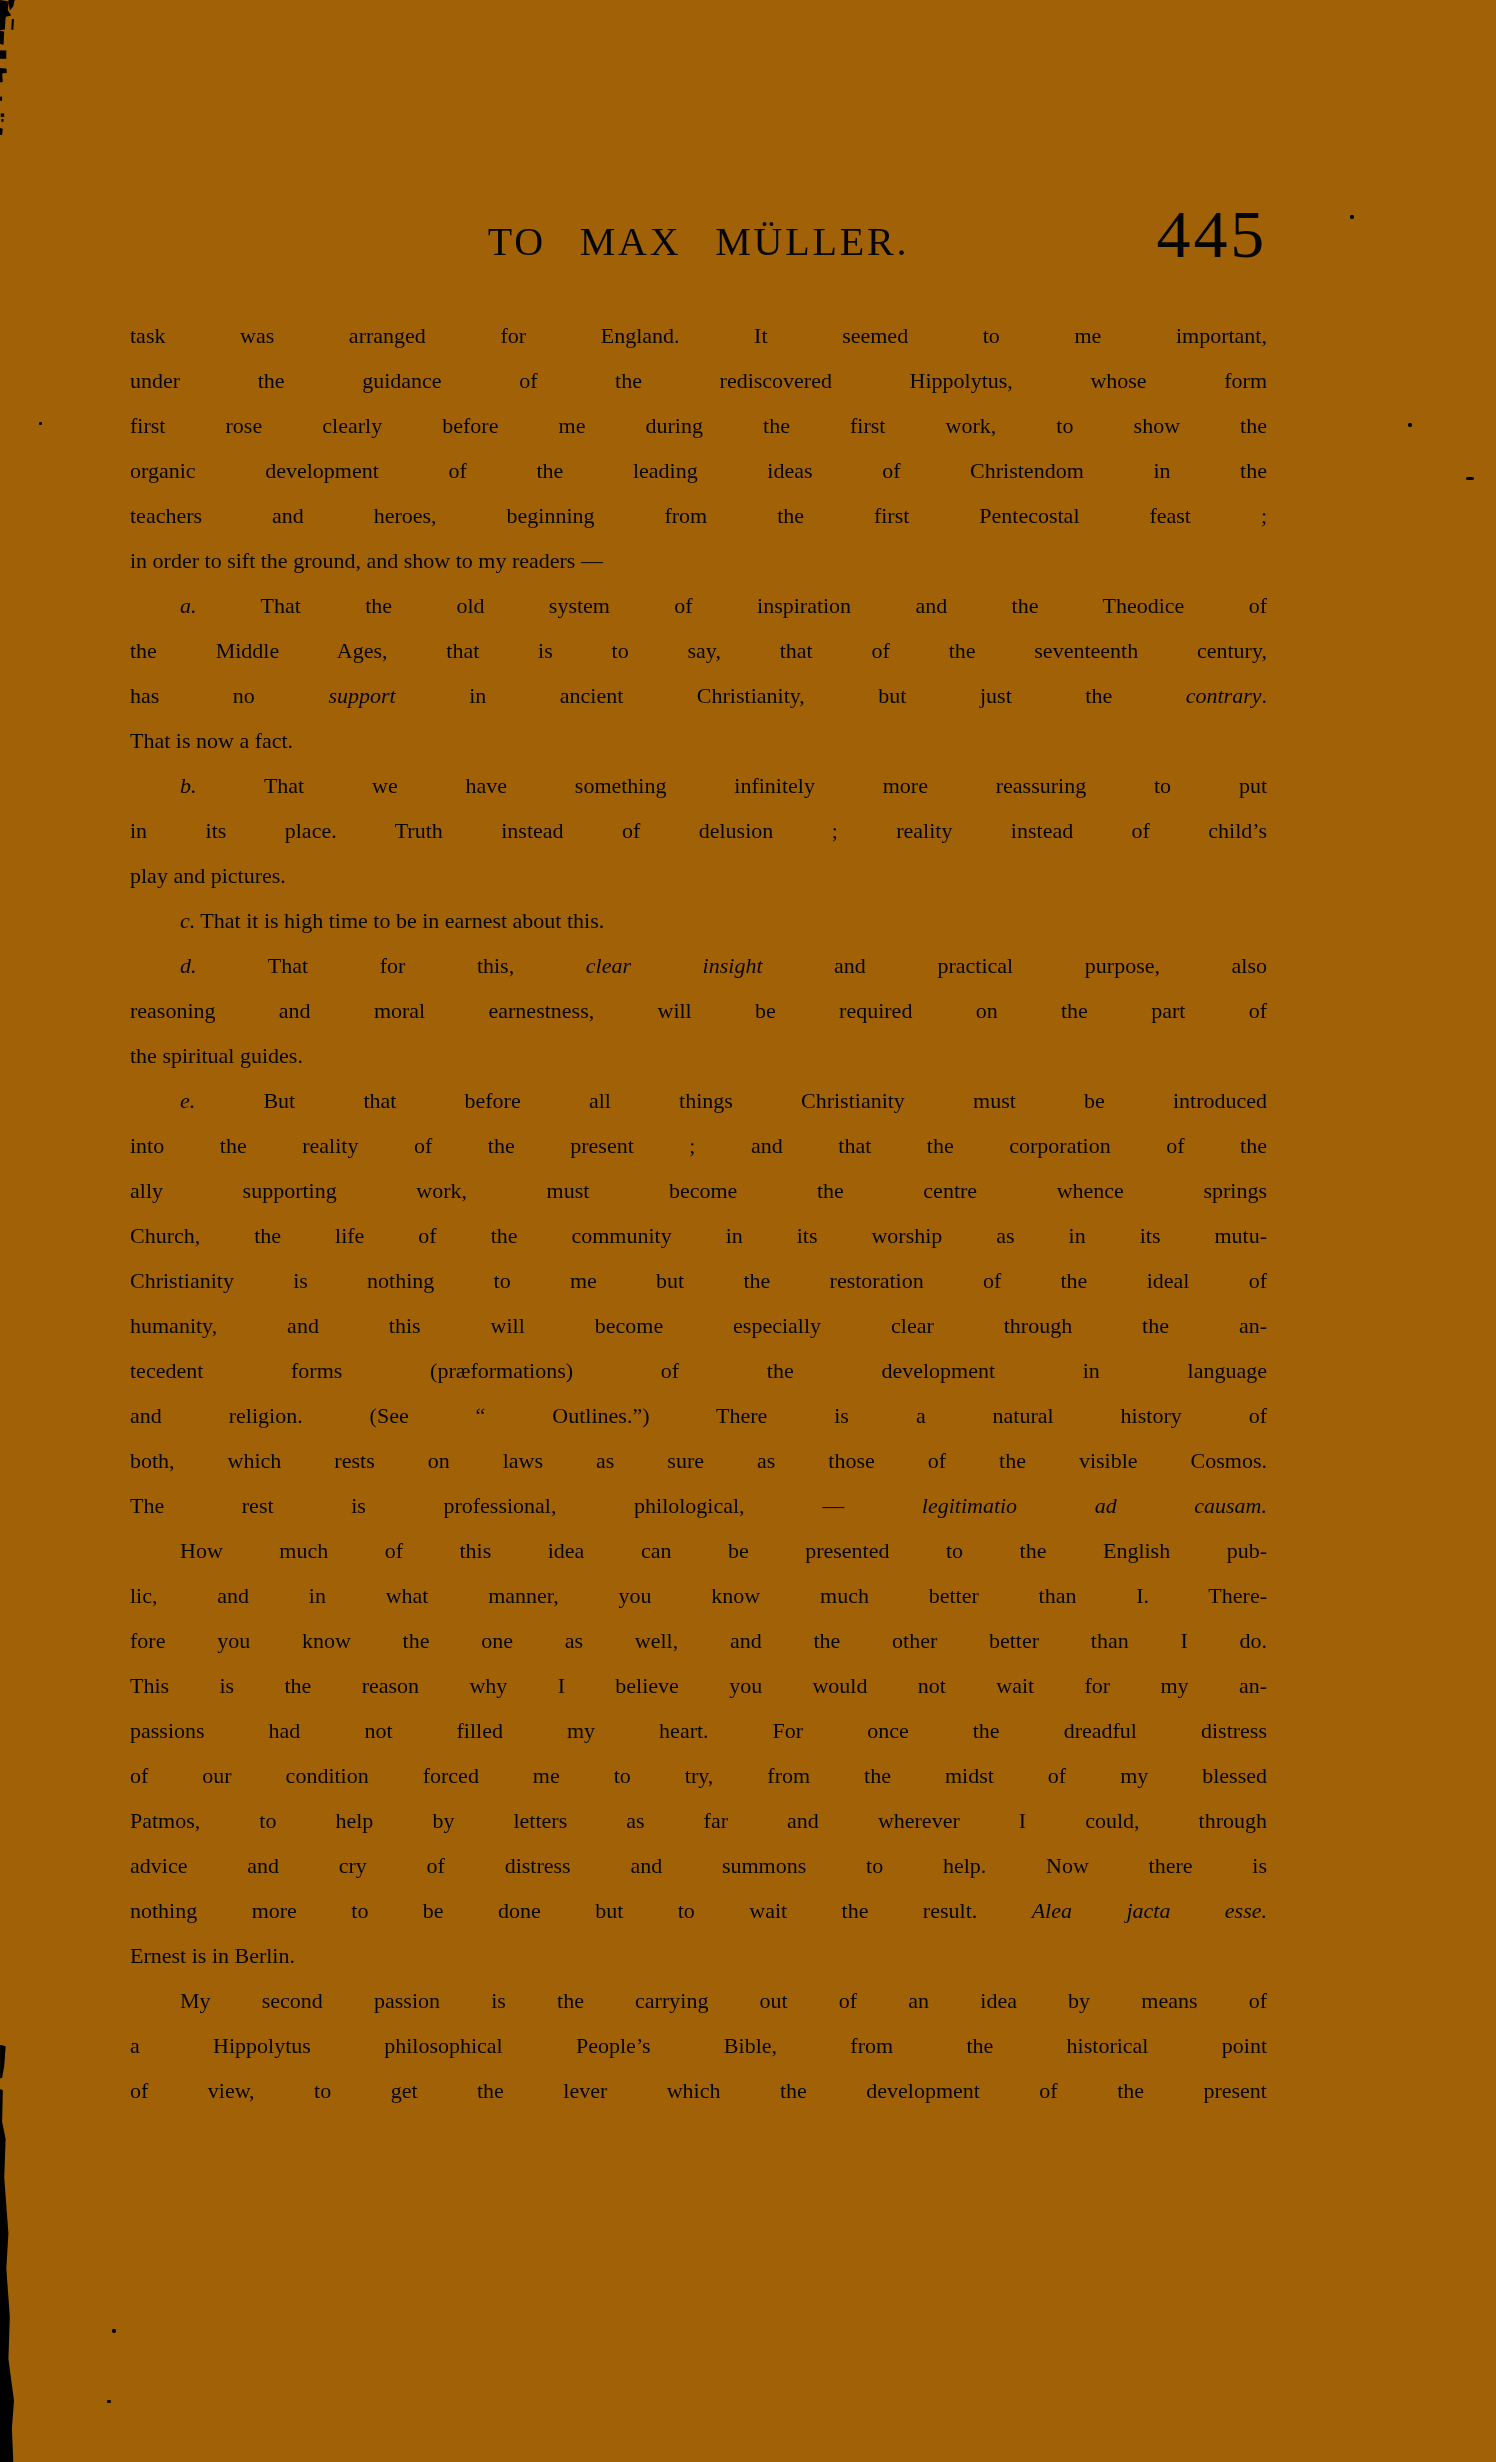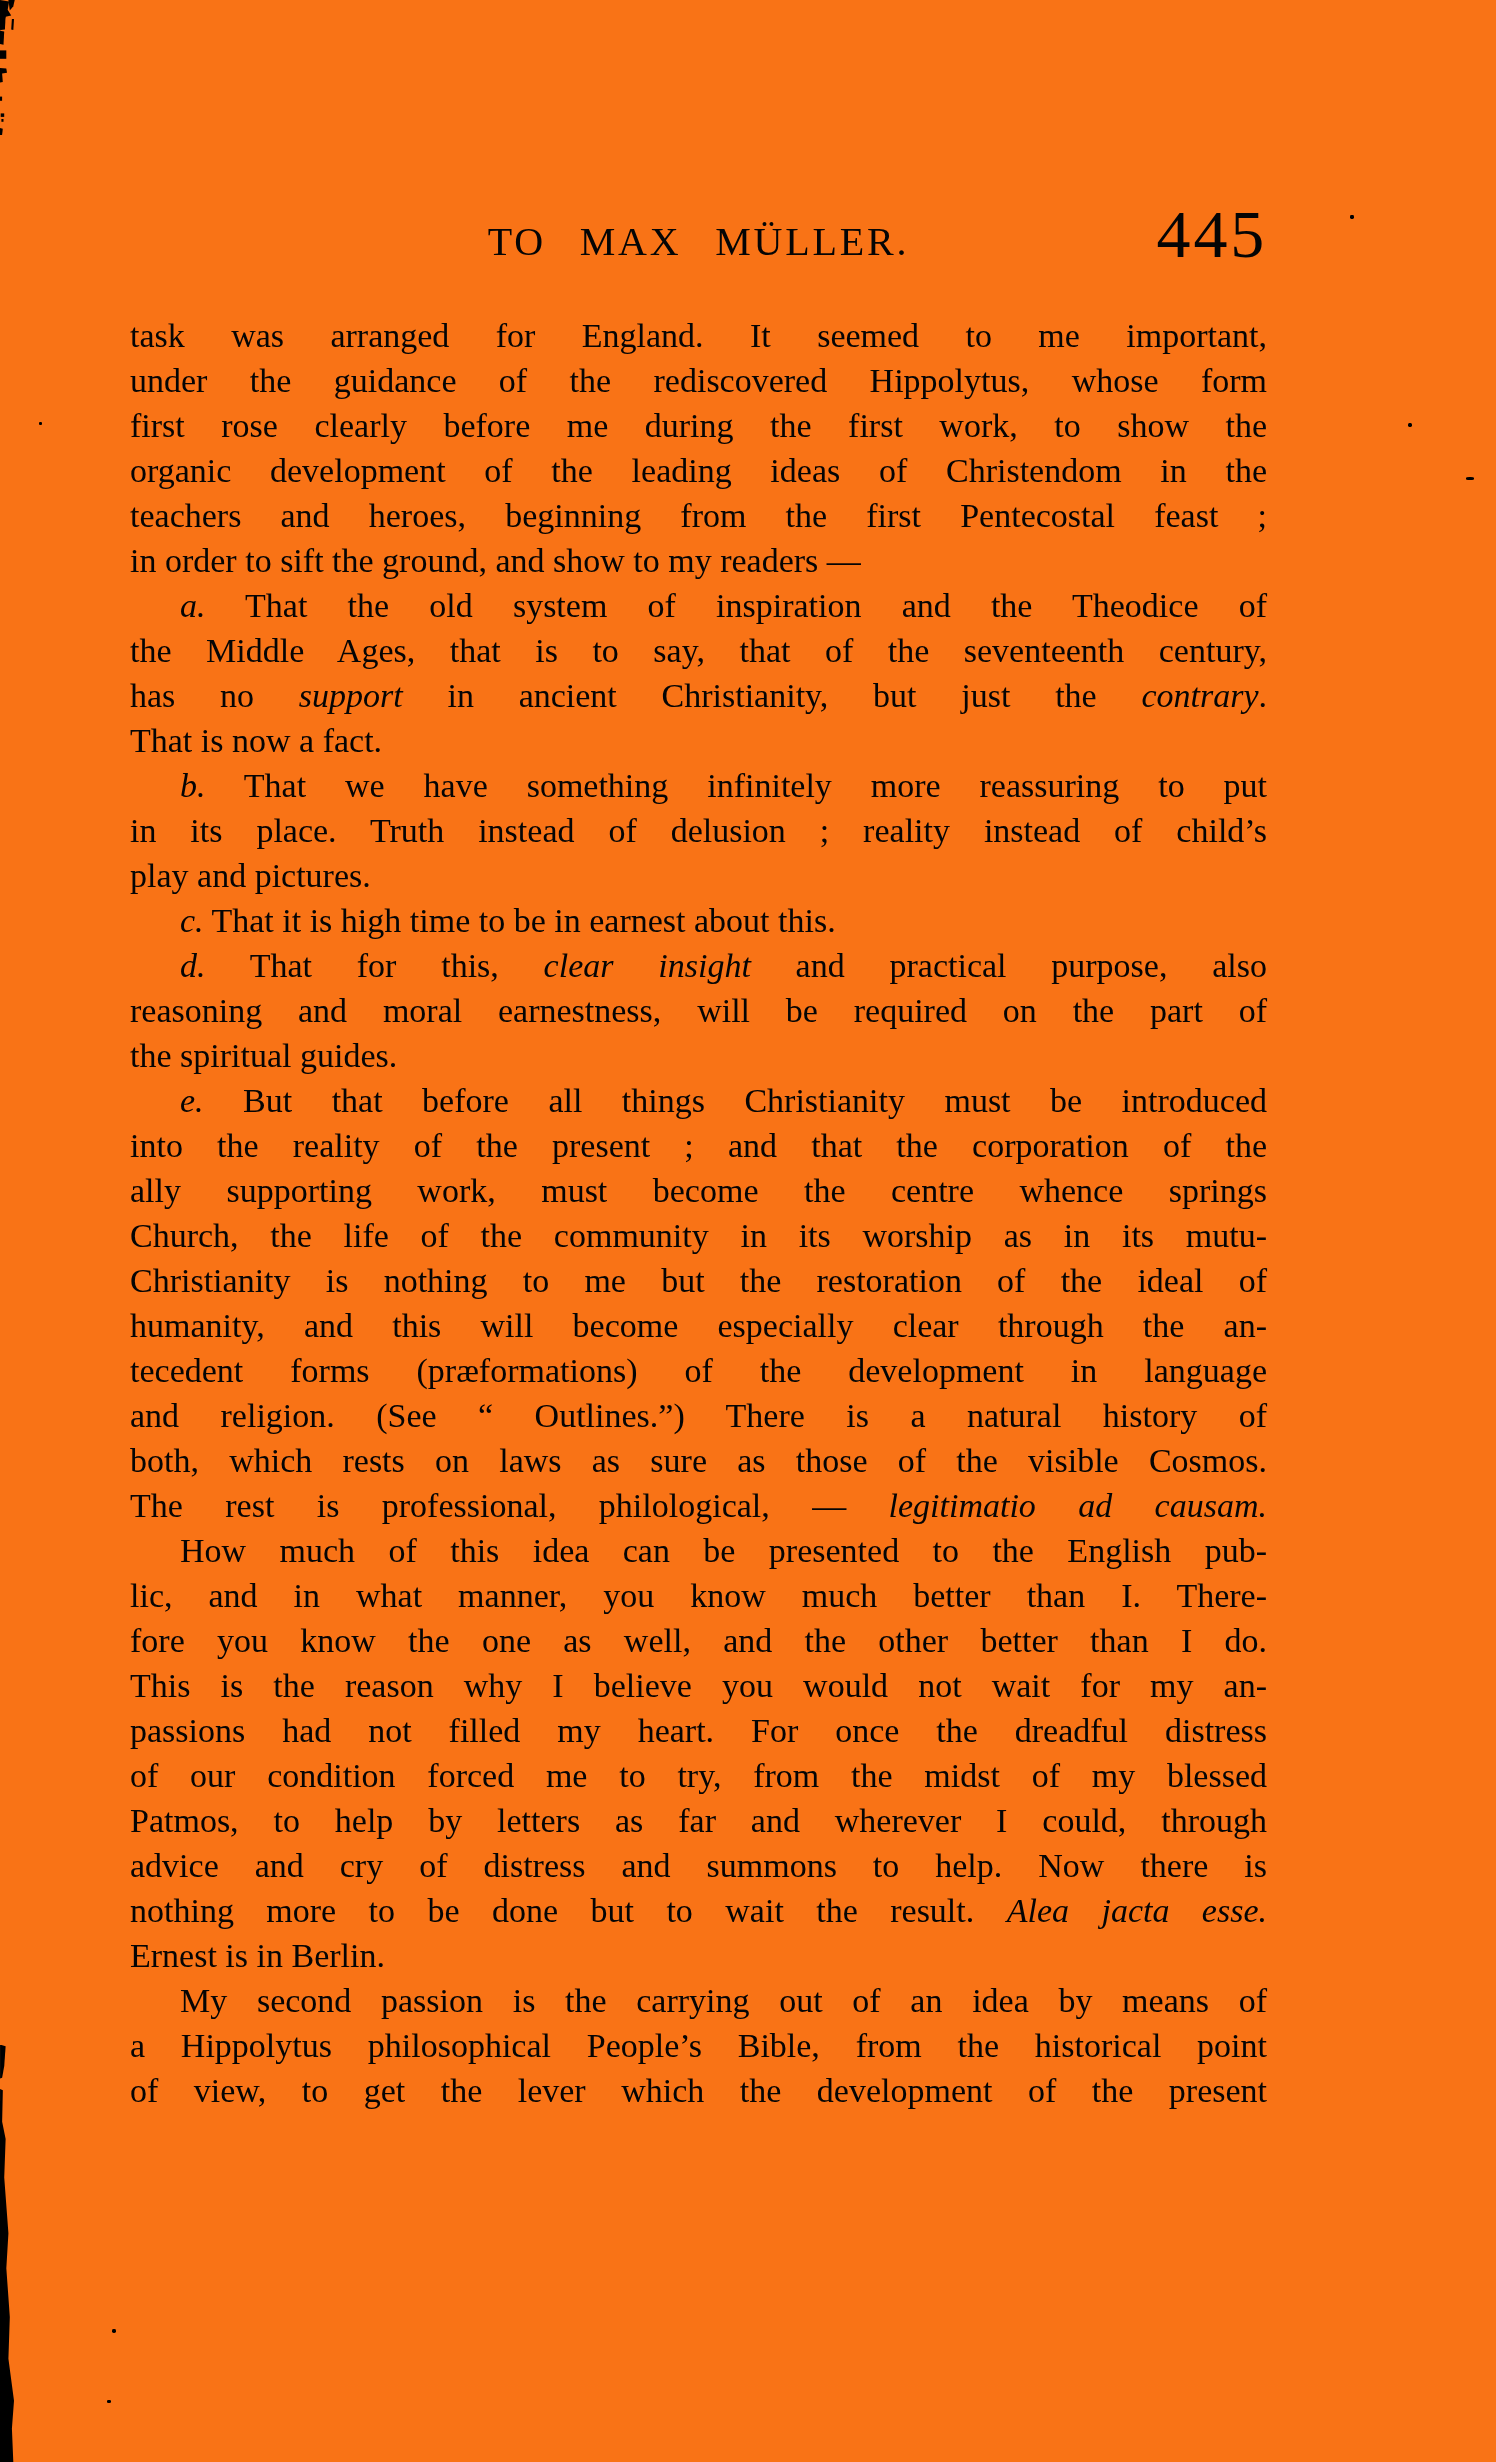--- a/index.html
+++ b/index.html
@@ -4,21 +4,21 @@
 <style>
   html, body {
     margin: 0;
     padding: 0;
     background: #ffffff;
   }
   .page {
     position: relative;
     width: 1496px;
     height: 2462px;
-    background: #f97316;
+    background: #a16207;
     overflow: hidden;
     font-family: "Liberation Serif", serif;
     color: #050505;
   }
   
   .running-head {
     position: absolute;
     left: 130px;
     top: 222px;
     width: 1137px;
@@ -39,21 +39,21 @@
     font-size: 68px;
     line-height: 1;
     letter-spacing: 2.8px;
   }
   
   .body-text {
     position: absolute;
     left: 130px;
     top: 313px;
     width: 1137px;
-    font-size: 34px;
+    font-size: 22px;
   }
   .line {
     height: 45px;
     line-height: 45px;
     text-align: justify;
     text-align-last: justify;
     white-space: nowrap;
   }
   .line.flush {
     text-align-last: left;

